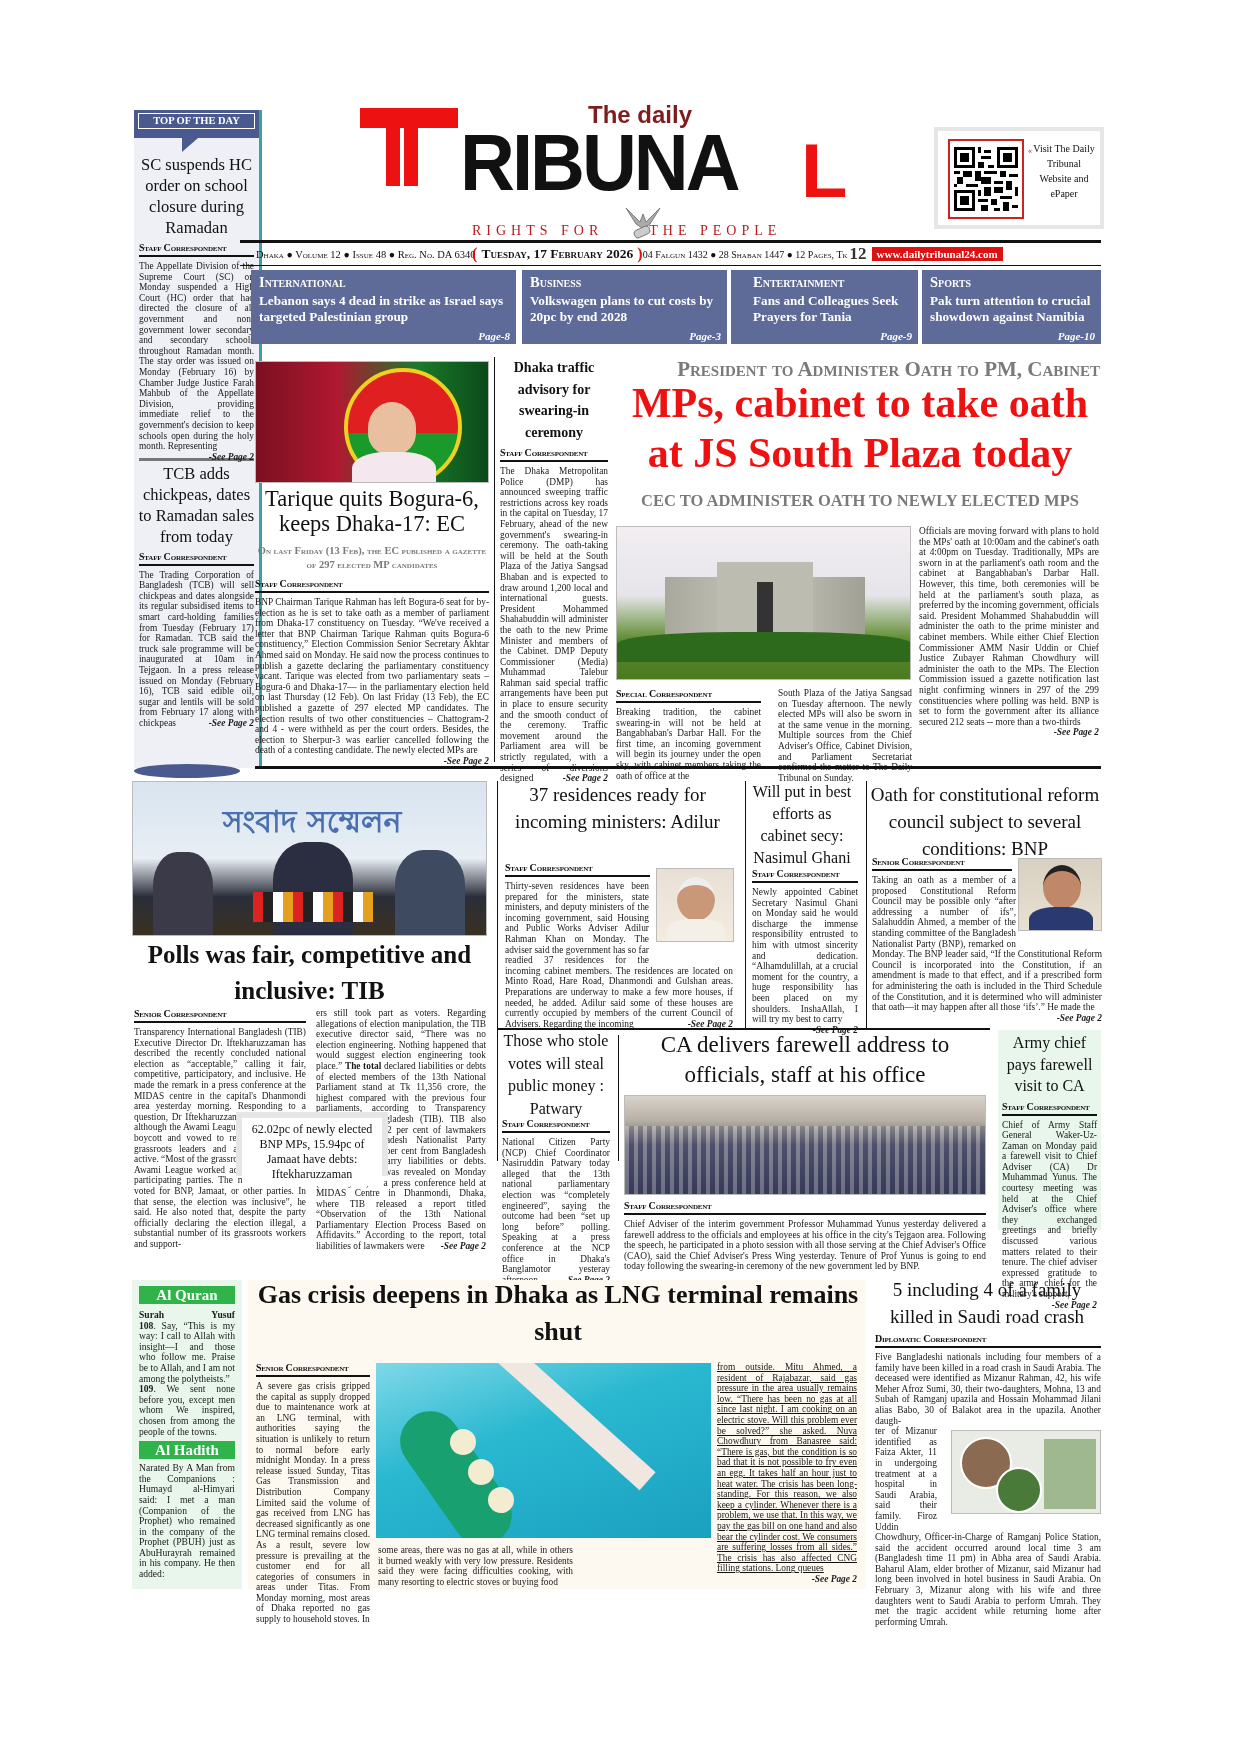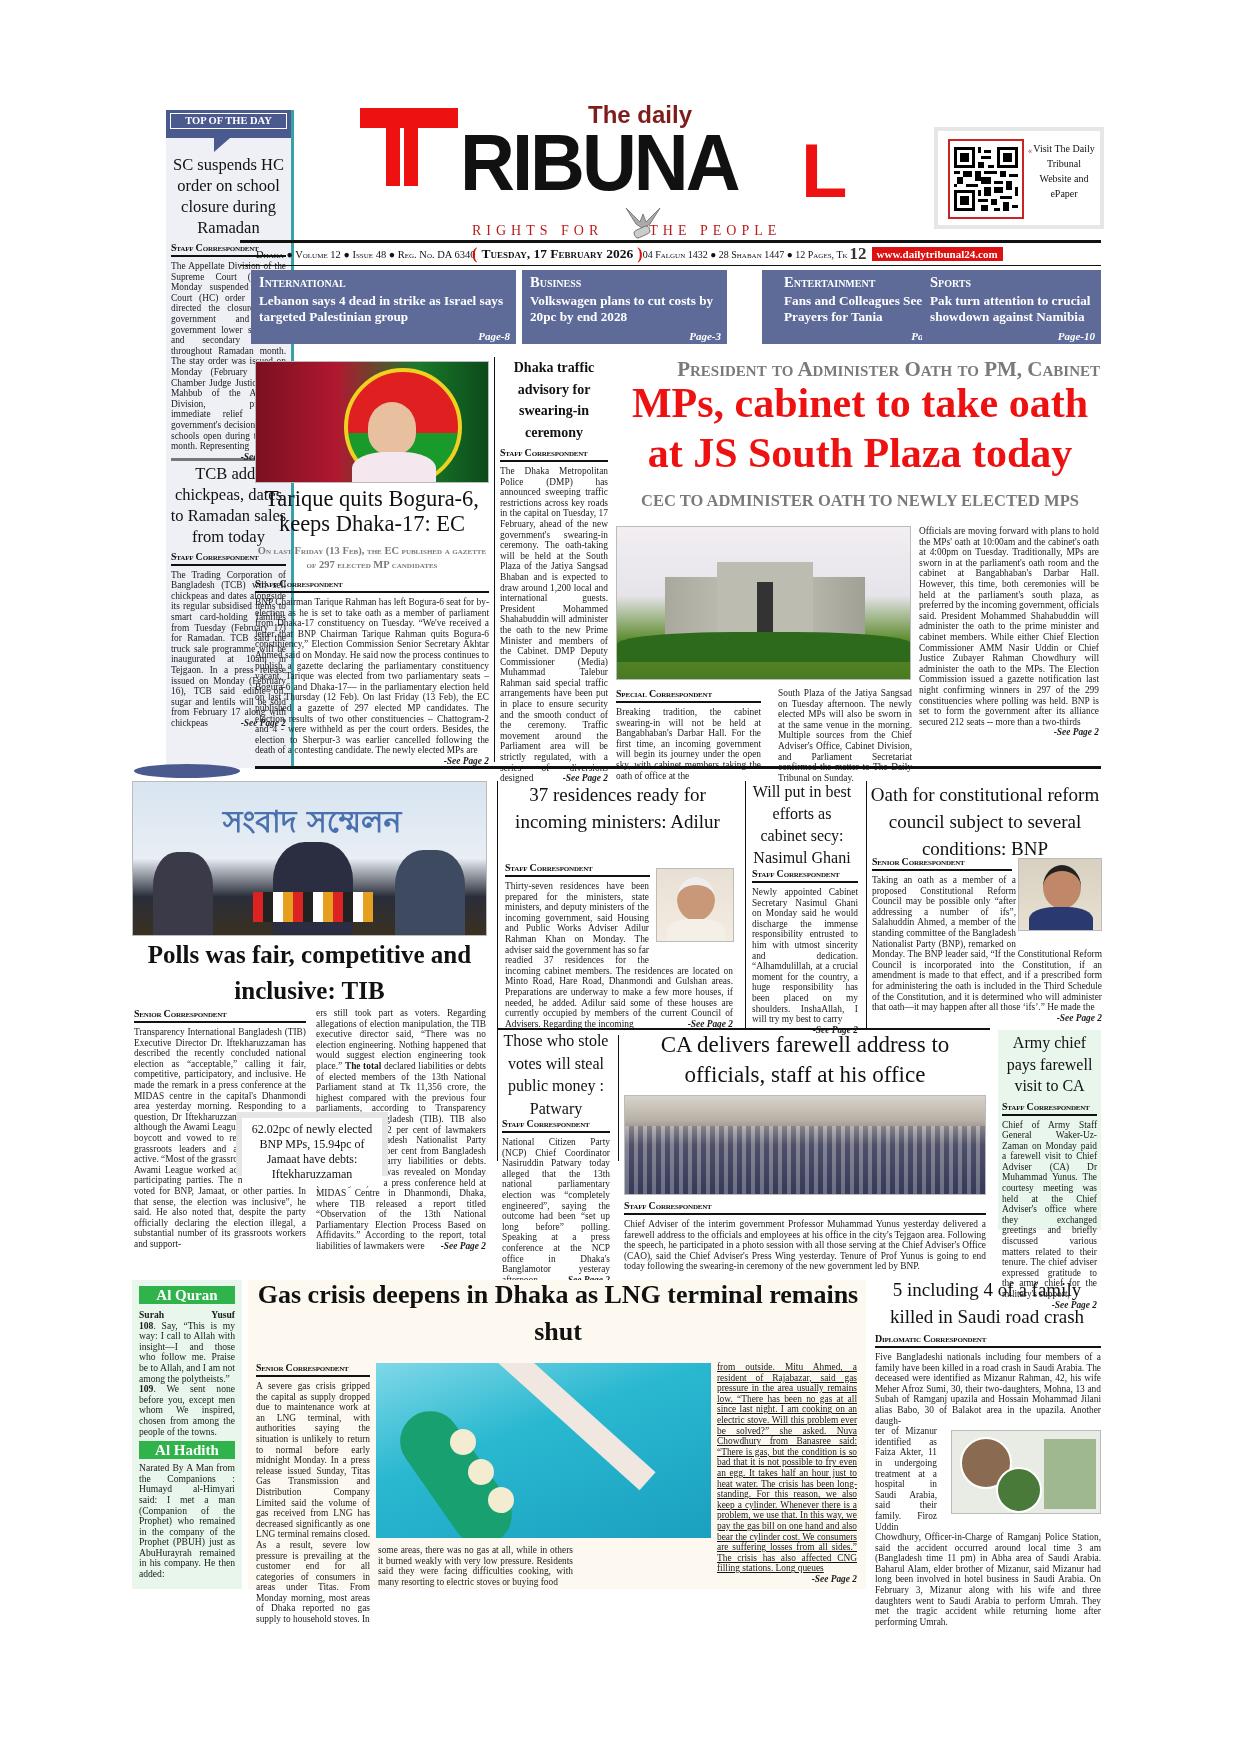--- a/index.html
+++ b/index.html
@@ -8,21 +8,21 @@
   .abs { position: absolute; }
   .body-text { font-size: 9.4px; line-height: 10.6px; text-align: justify; color: #1a1a1a; }
   .byline { font-family: "Liberation Serif", serif; font-variant: small-caps; font-weight: bold; font-size: 10px; border-bottom: 2px solid #111; padding-bottom: 2px; margin-bottom: 4px; letter-spacing: -0.2px; }
   .see { font-style: italic; font-weight: bold; float: right; }
   .head-serif { font-family: "Liberation Serif", serif; text-align: center; color: #111; line-height: 1.15; }
   .vrule { position: absolute; width: 1px; background: #111; }
   .hrule { position: absolute; height: 3px; background: #111; }
   .photo { position: absolute; overflow: hidden; border: 1px solid #bbb; }
 
   
-  #left-rail { left: 134px; top: 110px; width: 128px; height: 658px; background: #eef0f5; border-right: 3px solid #3aa0a8; margin-left: 32px; }
+  #left-rail { left: 134px; top: 110px; width: 128px; height: 658px; background: #eef0f5; border-right: 3px solid #3aa0a8; }
   #tod-banner { background: #4a5a8e; height: 28px; padding: 3px 4px; }
   #tod-banner span { display: block; border: 1px solid #fff; color: #fff; font-weight: bold; font-size: 10.5px; text-align: center; line-height: 14px; }
   #tod-arrow { width: 0; height: 0; border-left: 0 solid transparent; border-right: 16px solid transparent; border-top: 14px solid #4a5a8e; margin-left: 48px; }
   .rail-head { font-size: 16.5px; line-height: 21px; text-align: center; margin: 2px 2px 4px; }
   .rail-body { padding: 0 5px; }
   #rail-oval { left: 134px; top: 764px; width: 106px; height: 14px; background: #4a5a8e; border-radius: 50%; }
 
   
   #the-daily { left: 588px; top: 101px; font-family: "Liberation Sans", sans-serif; font-weight: bold; font-size: 24px; color: #7f1d1d; }
   #logo-T { left: 360px; top: 108px; width: 98px; height: 78px; }
@@ -140,21 +140,21 @@
 <div class="sec-box" style="left:251px;width:265px;">
   <div class="sec-title">International</div>
   <div class="sec-head">Lebanon says 4 dead in strike as Israel says targeted Palestinian group</div>
   <div class="sec-page">Page-8</div>
 </div>
 <div class="sec-box" style="left:522px;width:205px;">
   <div class="sec-title">Business</div>
   <div class="sec-head">Volkswagen plans to cut costs by 20pc by end 2028</div>
   <div class="sec-page">Page-3</div>
 </div>
-<div class="sec-box" style="left:762px;width:187px;padding-left:22px;">
+<div class="sec-box" style="left:731px;width:187px;padding-left:22px;">
   <div class="sec-title">Entertainment</div>
   <div class="sec-head">Fans and Colleagues Seek Prayers for Tania</div>
   <div class="sec-page">Page-9</div>
 </div>
 <div class="sec-box" style="left:922px;width:179px;">
   <div class="sec-title">Sports</div>
   <div class="sec-head">Pak turn attention to crucial showdown against Namibia</div>
   <div class="sec-page">Page-10</div>
 </div>
 

